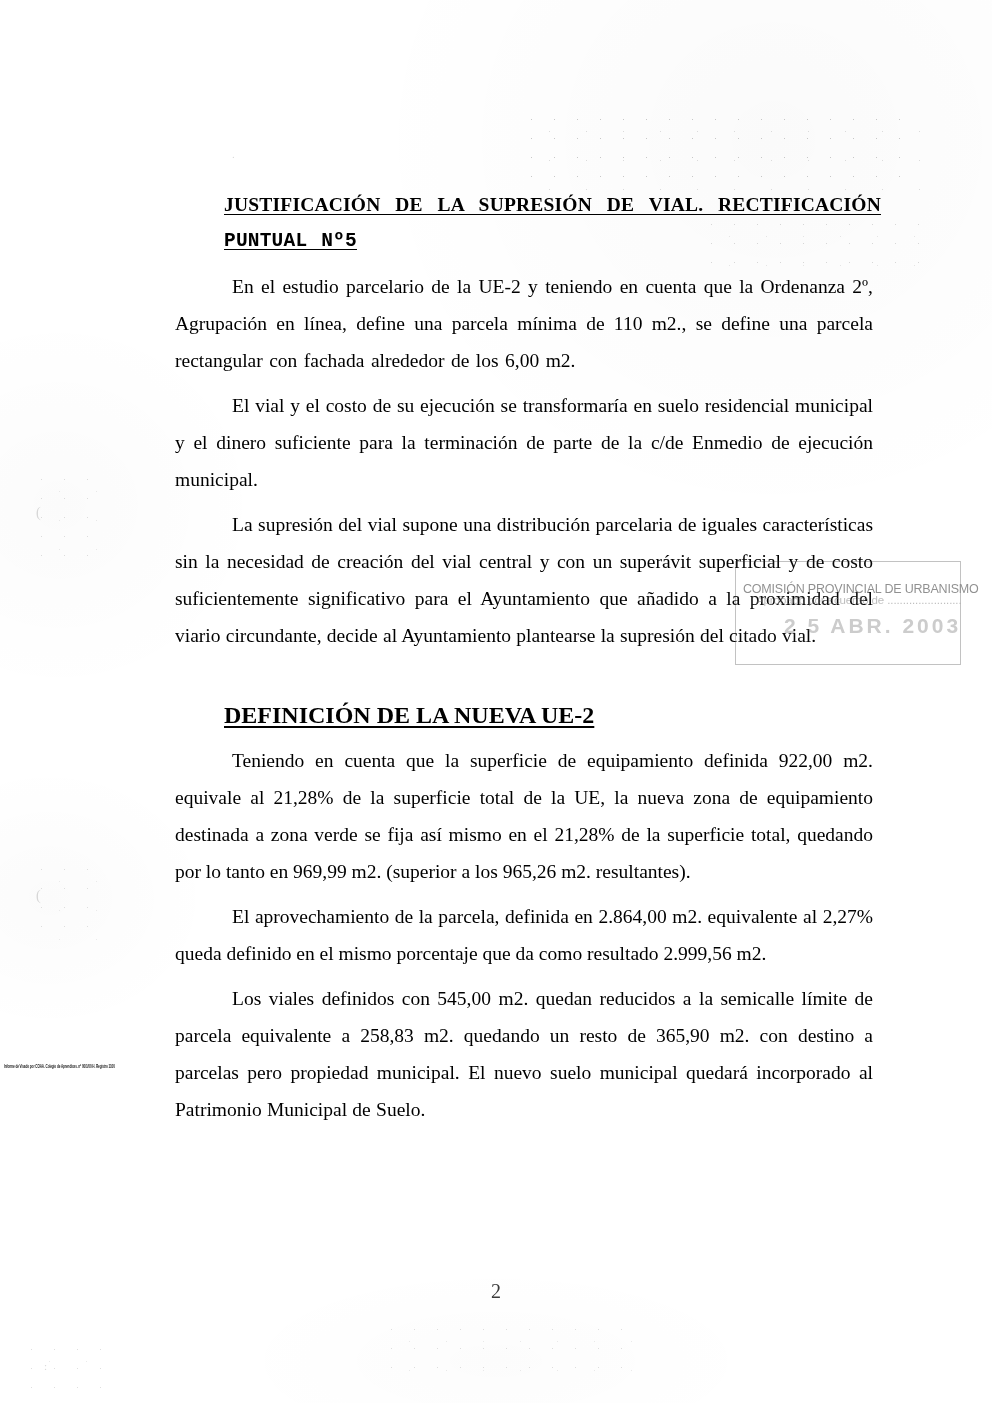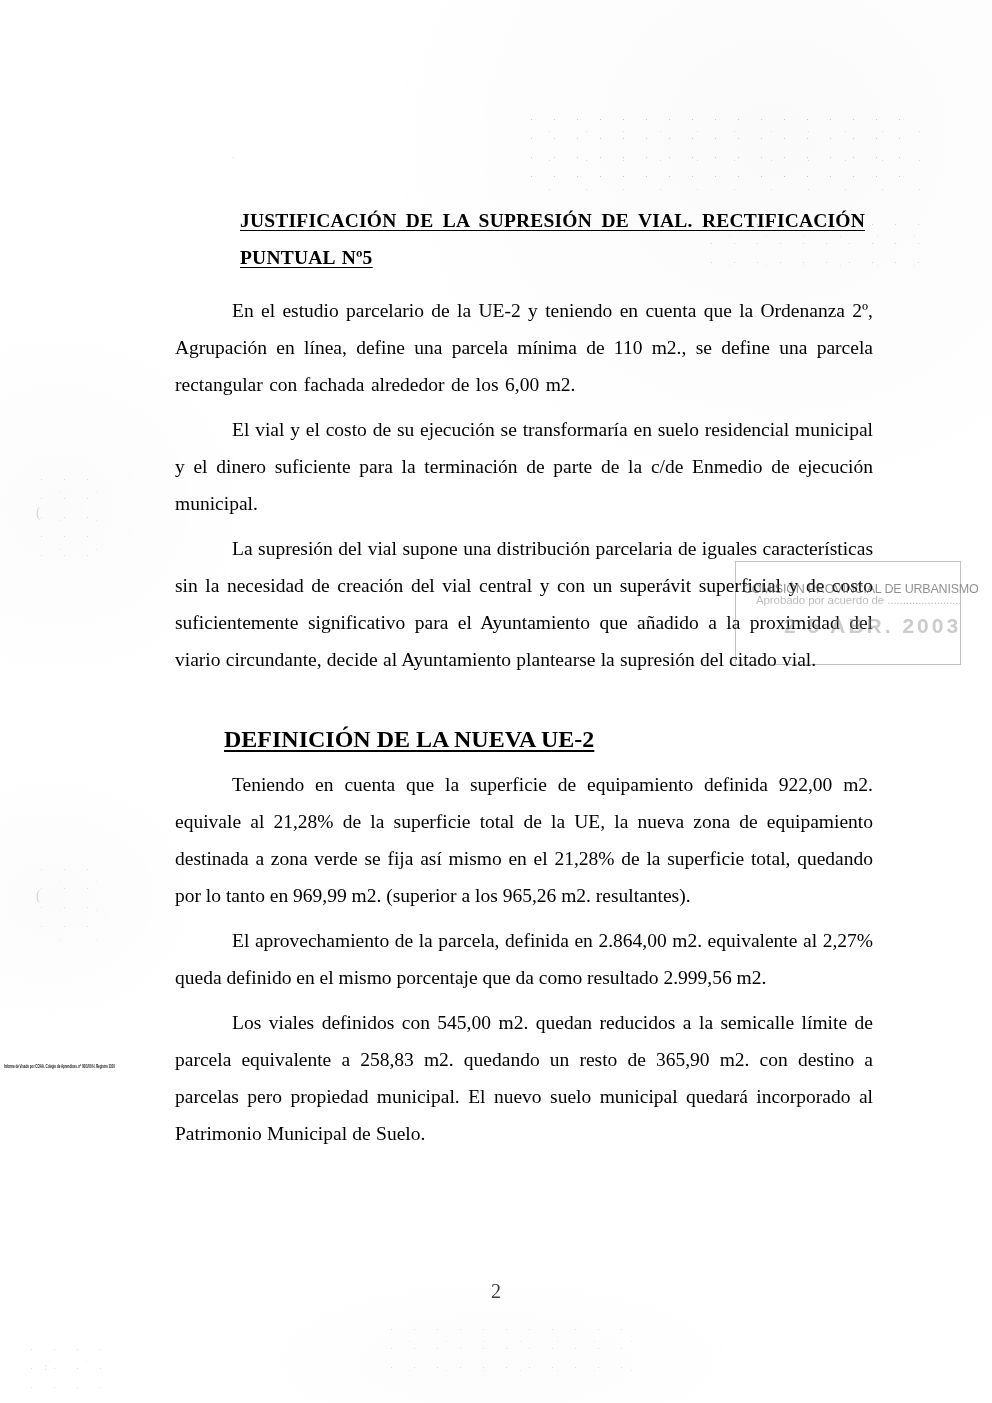--- a/index.html
+++ b/index.html
@@ -47,37 +47,38 @@
     position: absolute;
     left: 167px;
     top: 186px;
     width: 714px;
   }
 
   h1.doc-heading {
     font-size: 19.5px;
     font-weight: bold;
     letter-spacing: 0.2px;
-    margin: 16px;
+    margin: 0;
     padding: 0;
     line-height: 37px;
     text-align: justify;
     text-align-last: justify;
     text-decoration: underline;
     text-underline-offset: 3px;
     text-indent: 57px;
     word-spacing: 2px;
   }
   h1.doc-heading .second-line {
     display: block;
     text-align: right;
     text-align-last: left;
     text-indent: 57px;
     text-decoration: underline;
     text-underline-offset: 3px;
+    font-family: Liberation Mono, monospace;
   }
 
   h2.section-heading {
     font-size: 24px;
     font-weight: bold;
     margin: 0;
     padding: 0;
     line-height: 37px;
     text-indent: 57px;
     text-align: left;

